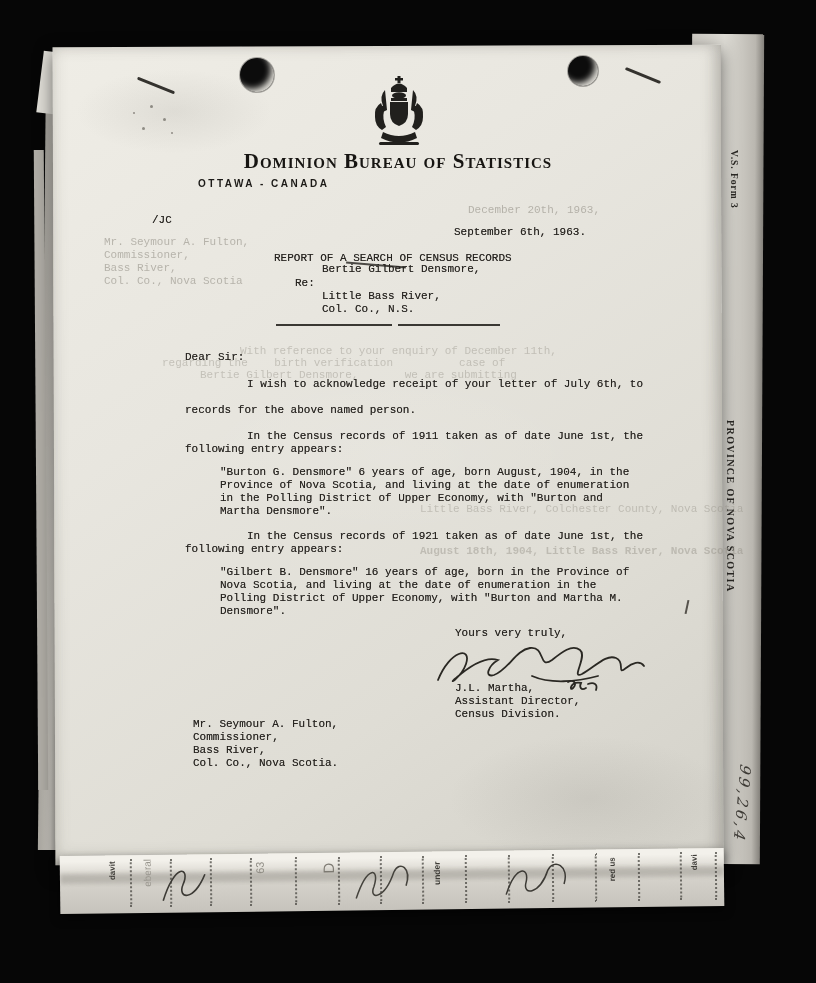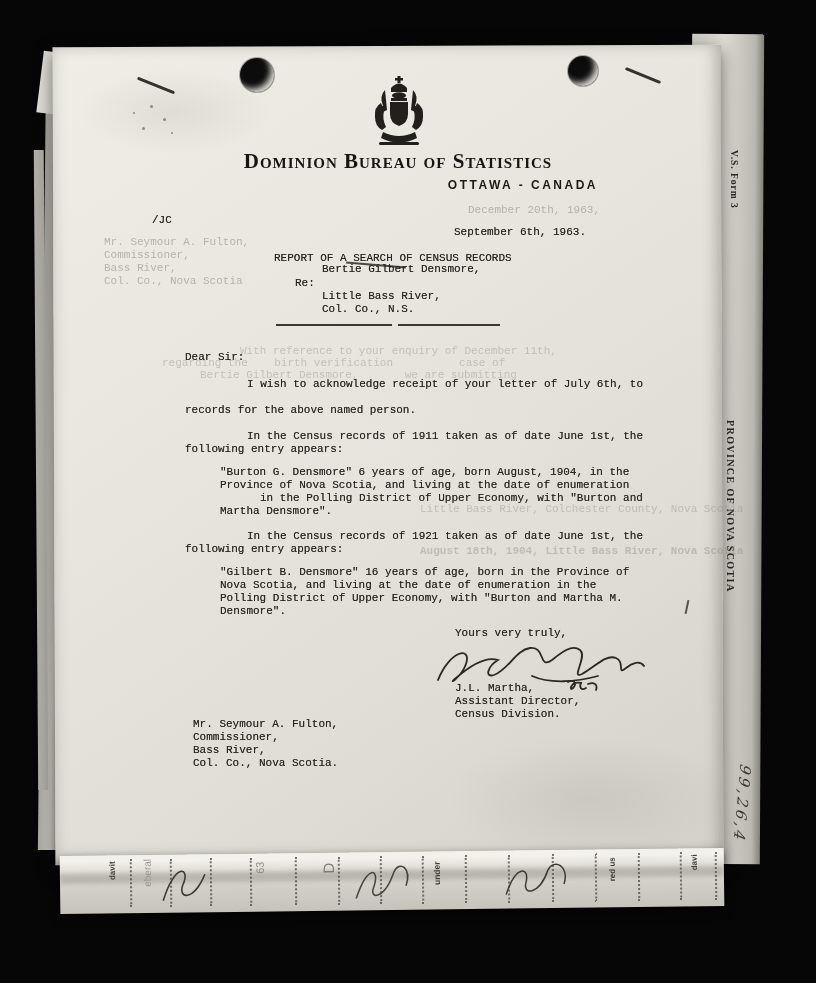--- a/index.html
+++ b/index.html
@@ -38,22 +38,22 @@
     box-shadow:inset -5px -5px 6px -2px rgba(235,233,226,.95), 0 0 0 1px rgba(60,58,54,.4);}
   .staple{position:absolute;height:3px;background:#34322e;border-radius:2px;}
   .speck{position:absolute;width:3px;height:3px;border-radius:50%;background:#55524a;opacity:.6;}
   .pen-stroke{position:absolute;height:2px;background:#2f2d29;opacity:.85;}
   .pen-tick{position:absolute;width:2px;height:14px;background:#55524c;transform:rotate(12deg);}
 
   
   .lh-title{position:absolute;left:198px;top:149px;width:400px;text-align:center;
     font-family:"Liberation Serif",serif;font-weight:700;font-variant:small-caps;
     font-size:21px;letter-spacing:1px;color:#171512;}
-  .lh-loc{position:absolute;left:198px;top:178px;width:400px;text-align:right;
-    font-family:"Liberation Sans",sans-serif;font-weight:700;font-size:12px;
+  .lh-loc{position:absolute;left:198px;top:178px;width:400px;text-align:left;
+    font-family:"Liberation Sans",sans-serif;font-weight:700;font-size:10px;
     letter-spacing:2.5px;color:#1c1a17;}
 
   
   .t{position:absolute;font-family:"Liberation Mono","DejaVu Sans Mono",monospace;
     font-size:11px;line-height:13px;color:#26231f;white-space:pre;text-shadow:0 0 .4px rgba(20,18,16,.55);}
   .ghost{color:#827e74;opacity:.5;text-shadow:none;}
   .ghost2{color:#8d897f;opacity:.4;text-shadow:none;}
   .rule{position:absolute;height:2px;background:#3a3833;}
 
   
@@ -135,21 +135,21 @@
   <div class="t" style="left:185px;top:351px;">Dear Sir:</div>
 
   <div class="t" style="left:247px;top:378px;">I wish to acknowledge receipt of your letter of July 6th, to</div>
   <div class="t" style="left:185px;top:404px;">records for the above named person.</div>
 
   <div class="t" style="left:247px;top:430px;">In the Census records of 1911 taken as of date June 1st, the</div>
   <div class="t" style="left:185px;top:443px;">following entry appears:</div>
 
   <div class="t" style="left:220px;top:466px;">"Burton G. Densmore" 6 years of age, born August, 1904, in the</div>
   <div class="t" style="left:220px;top:479px;">Province of Nova Scotia, and living at the date of enumeration</div>
-  <div class="t" style="left:220px;top:492px;margin-left:40px;">in the Polling District of Upper Economy, with "Burton and</div>
+  <div class="t" style="left:220px;top:492px;">in the Polling District of Upper Economy, with "Burton and</div>
   <div class="t" style="left:220px;top:505px;">Martha Densmore".</div>
 
   <div class="t" style="left:247px;top:530px;">In the Census records of 1921 taken as of date June 1st, the</div>
   <div class="t" style="left:185px;top:543px;">following entry appears:</div>
 
   <div class="t" style="left:220px;top:566px;">"Gilbert B. Densmore" 16 years of age, born in the Province of</div>
   <div class="t" style="left:220px;top:579px;">Nova Scotia, and living at the date of enumeration in the</div>
   <div class="t" style="left:220px;top:592px;">Polling District of Upper Economy, with "Burton and Martha M.</div>
   <div class="t" style="left:220px;top:605px;">Densmore".</div>
 

